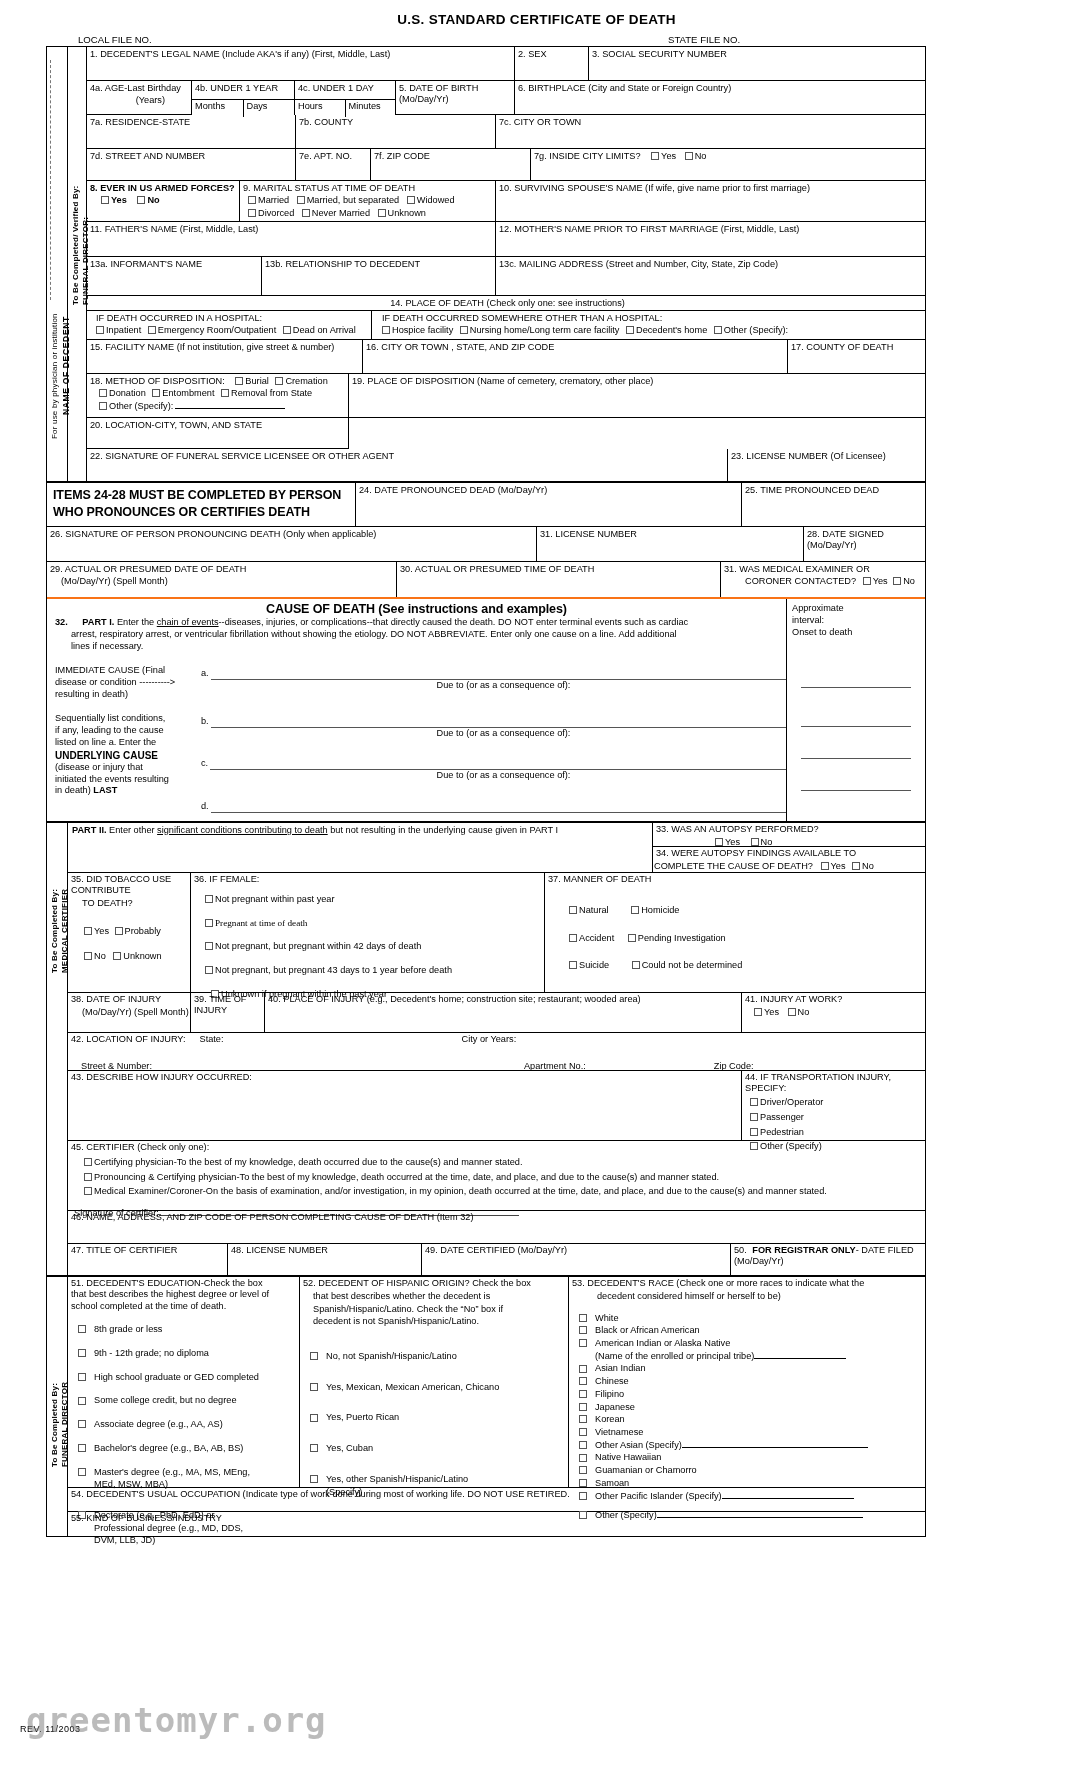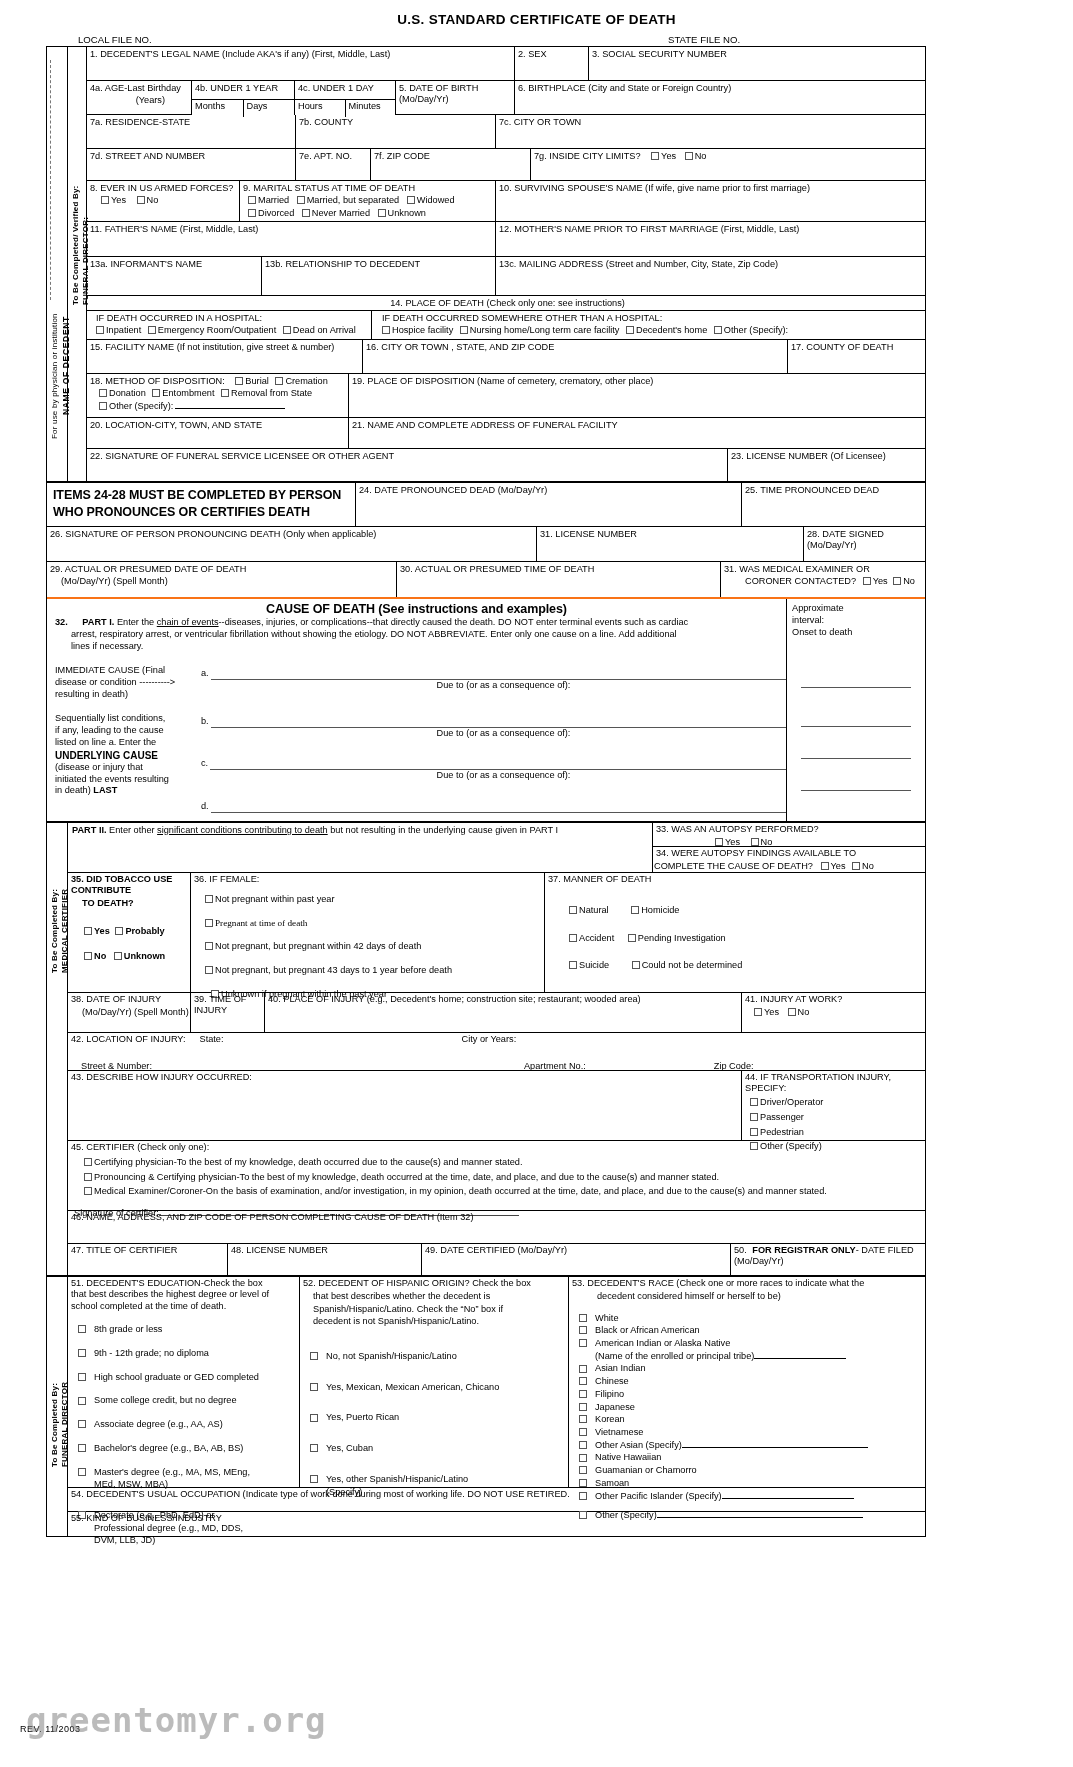--- a/index.html
+++ b/index.html
@@ -174,21 +174,21 @@
           <div class="col bb" style="flex:1;">
             <div class="lbl" style="white-space:nowrap;">
               <span>7g.  INSIDE CITY LIMITS?</span>
               <span style="margin-left:8px;"><span class="cb"></span><span>Yes</span></span>
               <span style="margin-left:6px;"><span class="cb"></span><span>No</span></span>
             </div>
           </div>
         </div>
 
         <div class="row" style="height:41px;">
-          <div class="col bb br" style="flex:0 0 153px;">
+          <div class="col bb br" style="flex:0 0 153px;font-weight:bold;">
             <div class="lbl">8.  EVER IN US ARMED FORCES?</div>
             <div class="lbl" style="padding-left:14px;">
               <span class="cb"></span><span>Yes</span>
               <span style="margin-left:8px;"><span class="cb"></span><span>No</span></span>
             </div>
           </div>
           <div class="col bb br" style="flex:0 0 256px;">
             <div class="lbl">9.  MARITAL STATUS AT TIME OF DEATH</div>
             <div class="lbl" style="padding-left:8px;">
               <span class="cb"></span><span>Married</span>
@@ -282,23 +282,20 @@
             </div>
           </div>
           <div class="col bb" style="flex:1;">
             <div class="lbl">19.  PLACE OF DISPOSITION (Name of cemetery, crematory, other place)</div>
           </div>
         </div>
 
         <div class="row" style="height:31px;">
           <div class="col bb br" style="flex:0 0 262px;">
             <div class="lbl">20.   LOCATION-CITY, TOWN, AND STATE</div>
-          </div>
-          <div class="col bb" style="flex:1;">
-            <div class="lbl">21.  NAME AND COMPLETE ADDRESS OF FUNERAL FACILITY</div>
           </div>
         </div>
 
         <div class="row" style="height:32px;">
           <div class="col br" style="flex:0 0 641px;">
             <div class="lbl">22.  SIGNATURE OF FUNERAL SERVICE LICENSEE OR OTHER AGENT</div>
           </div>
           <div class="col" style="flex:1;">
             <div class="lbl">23.  LICENSE NUMBER (Of Licensee)</div>
           </div>
@@ -451,21 +448,21 @@
               <div class="lbl" style="padding-left:1px;white-space:nowrap;">
                 <span>COMPLETE THE CAUSE OF DEATH?</span>
                 <span style="margin-left:5px;"><span class="cb"></span><span>Yes</span></span>
                 <span style="margin-left:4px;"><span class="cb"></span><span>No</span></span>
               </div>
             </div>
           </div>
         </div>
 
         <div class="row bb" style="height:120px;">
-          <div class="col br" style="flex:0 0 123px;font-weight:bold;">
+          <div class="col br" style="flex:0 0 123px;">
             <div class="lbl">35.   DID TOBACCO USE CONTRIBUTE</div>
             <div class="lbl" style="padding-left:14px;">TO DEATH?</div>
             <div class="lbl" style="padding-left:16px;margin-top:15px;">
               <span class="cb"></span><span>Yes</span>
               <span class="cb" style="margin-left:3px;"></span><span>Probably</span>
             </div>
             <div class="lbl" style="padding-left:16px;margin-top:12px;">
               <span class="cb"></span><span>No</span>
               <span class="cb" style="margin-left:5px;"></span><span>Unknown</span>
             </div>

